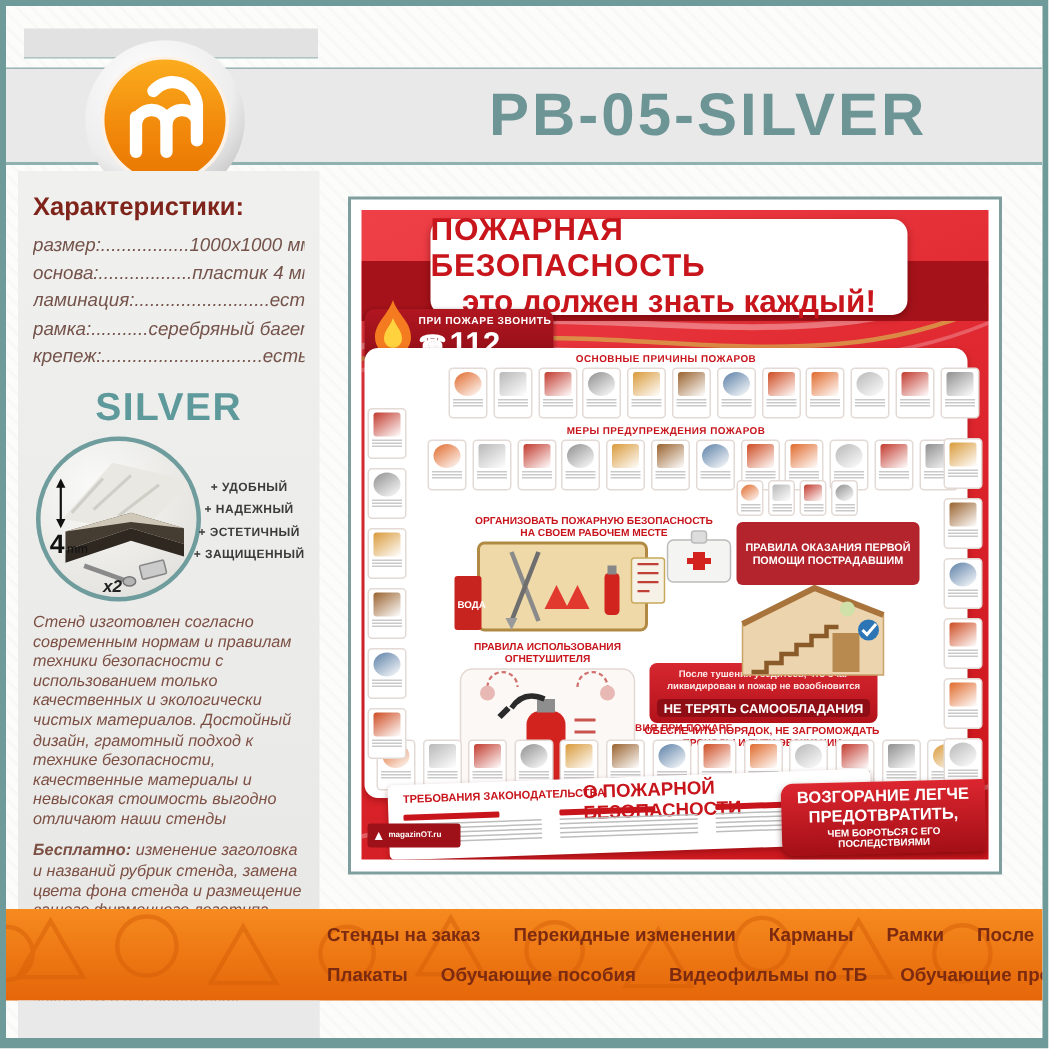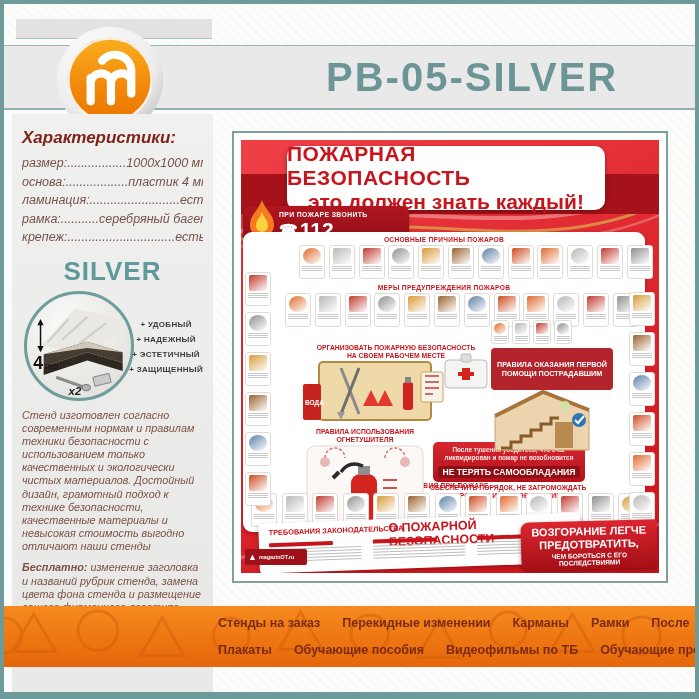--- a/index.html
+++ b/index.html
@@ -9,21 +9,21 @@
         background-image:repeating-linear-gradient(45deg,rgba(0,0,0,.015) 0 2px,transparent 2px 7px);}
   
   .band-small{position:absolute;left:12px;top:15px;width:196px;height:19px;background:#E2E2E2;border-bottom:1px solid #AEC4C3;}
   .title-band{position:absolute;left:0;right:0;top:41px;height:62px;background:#E9E9E9;
               border-top:1px solid #9AB5B4;border-bottom:2px solid #8FB2B0;display:flex;align-items:center;}
   .title-band .title{padding-left:322px;font-size:40px;font-weight:bold;letter-spacing:2px;color:#6E9596;}
   .logo{position:absolute;left:48px;top:18px;width:116px;height:116px;cursor:pointer;}
   
   .left-panel{position:absolute;left:8px;top:110px;width:201px;height:580px;box-sizing:border-box;
               background:linear-gradient(#F0F0EF,#E7E7E6);padding:14px 10px 10px 10px;}
-  .spec-title{font-size:17px;font-weight:bold;font-style:italic;color:#7E241A;margin-bottom:6px;}
+  .spec-title{font-size:17px;font-weight:bold;color:#7E241A;margin-bottom:6px;}
   .spec-line{font-size:12.5px;font-style:italic;color:#74534A;line-height:18.5px;white-space:nowrap;overflow:hidden;}
   .silver{margin:9px 0 2px 0;text-align:center;font-size:26px;font-weight:bold;letter-spacing:1px;color:#5E999B;}
   .figure{position:relative;height:112px;margin-bottom:8px;}
   .circle{position:absolute;left:2px;top:2px;width:104px;height:104px;border-radius:50%;
           border:3px solid #6F9C9C;background:radial-gradient(circle at 35% 30%,#FAFAF8,#DDDCD8);overflow:hidden;}
   .features{position:absolute;right:0;top:28px;text-align:center;}
   .feat{font-size:8px;font-weight:bold;color:#3B3B3B;letter-spacing:.3px;line-height:15px;white-space:nowrap;}
   .desc{font-size:10.8px;font-style:italic;color:#7D5044;line-height:1.22;margin:0 0 8px 0;}
   .desc b{font-style:italic;}
   
@@ -31,21 +31,21 @@
                 border:2px solid #7F9E9E;background:#FFFFFF;padding:7px;cursor:pointer;}
   .poster{position:relative;width:418px;height:433px;overflow:hidden;
           background:linear-gradient(155deg,#EF4048 0%,#E02830 45%,#C9151B 100%);}
   .p-darkband{position:absolute;left:0;right:0;top:34px;height:40px;background:#A5121A;}
   .p-swoosh{position:absolute;inset:0;pointer-events:none;}
   .p-titlebox{position:absolute;left:46px;top:6px;width:318px;height:64px;background:#FFFFFF;border-radius:10px;
               box-shadow:0 2px 5px rgba(80,0,0,.45);display:flex;flex-direction:column;align-items:center;justify-content:center;}
   .p-title1{font-size:21px;font-weight:bold;color:#C8151C;letter-spacing:.5px;}
   .p-title2{font-size:21px;font-weight:bold;color:#C8151C;}
   .p-badge{position:absolute;left:2px;top:66px;width:126px;height:38px;background:linear-gradient(#B01620,#8F0E16);
-           border-radius:7px;box-shadow:0 1px 3px rgba(0,0,0,.4);padding-left:40px;}
+           border-radius:7px;box-shadow:0 1px 3px rgba(0,0,0,.4);}
   .p-badge .flame{position:absolute;left:4px;top:-8px;width:30px;height:42px;}
   .p-badge .call-label{position:absolute;left:36px;top:5px;font-size:6.8px;font-weight:bold;color:#FFFFFF;letter-spacing:.4px;}
   .p-badge .call-num{position:absolute;left:36px;top:12px;font-size:21px;font-weight:bold;color:#FFFFFF;}
   .p-badge .call-num .ph{font-size:15px;vertical-align:2px;margin-right:2px;}
   .p-panel{position:absolute;left:2px;top:92px;width:402px;height:300px;background:#FFFFFF;border-radius:9px;
            box-shadow:0 2px 4px rgba(90,0,0,.35);}
   .sec-h{position:absolute;width:100%;text-align:center;font-size:6.6px;font-weight:bold;color:#C8151C;letter-spacing:.3px;}
   .tile{position:absolute;width:26px;height:34px;background:#FFFFFF;border:1px solid #E3DAD5;border-radius:3px;box-sizing:border-box;}
   .tile .ti{margin:2px auto 2px auto;width:18px;height:16px;border-radius:2px;}
   .tile .tl{margin:1px auto 0 auto;width:20px;height:1px;background:#C9C9C9;}

